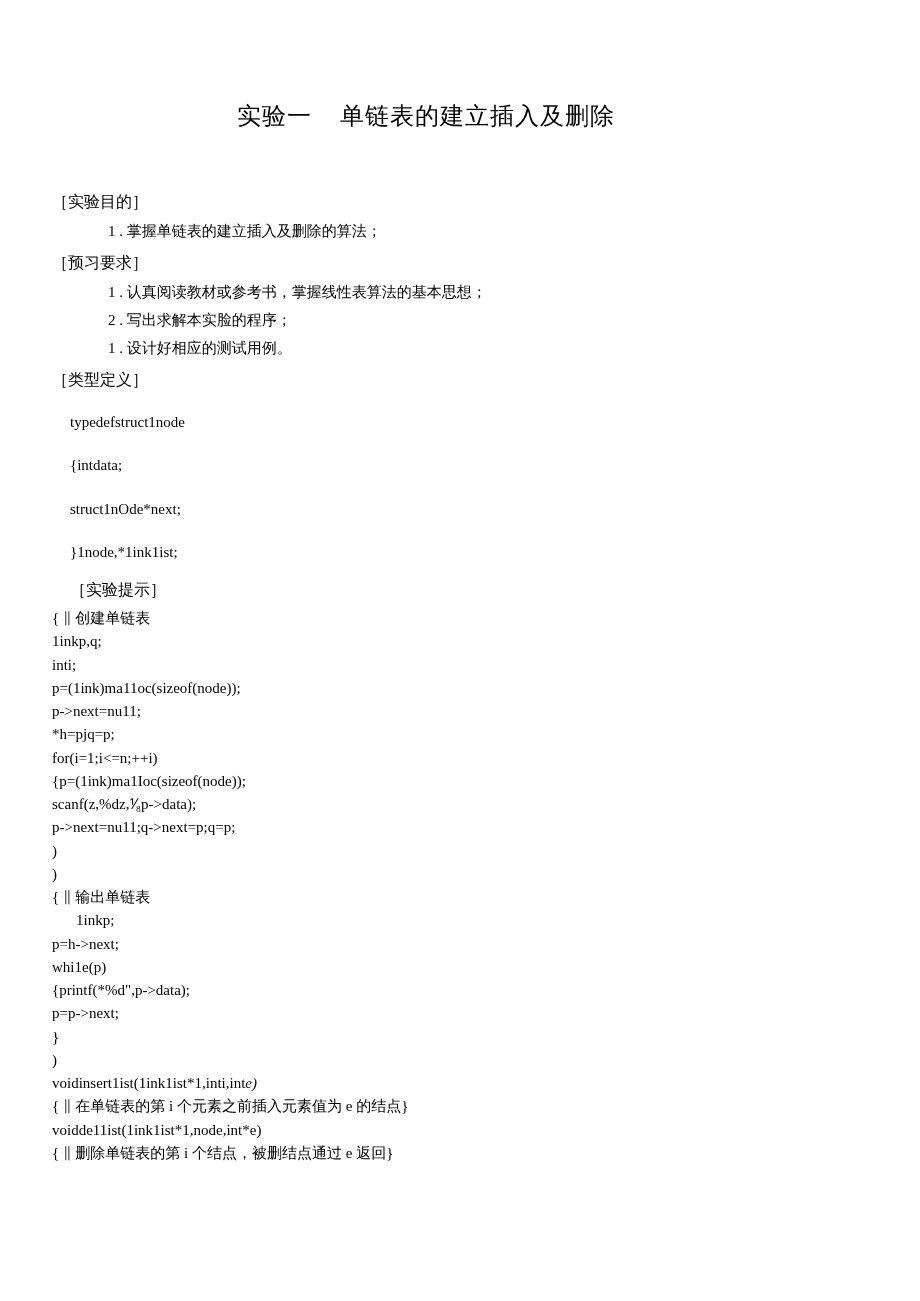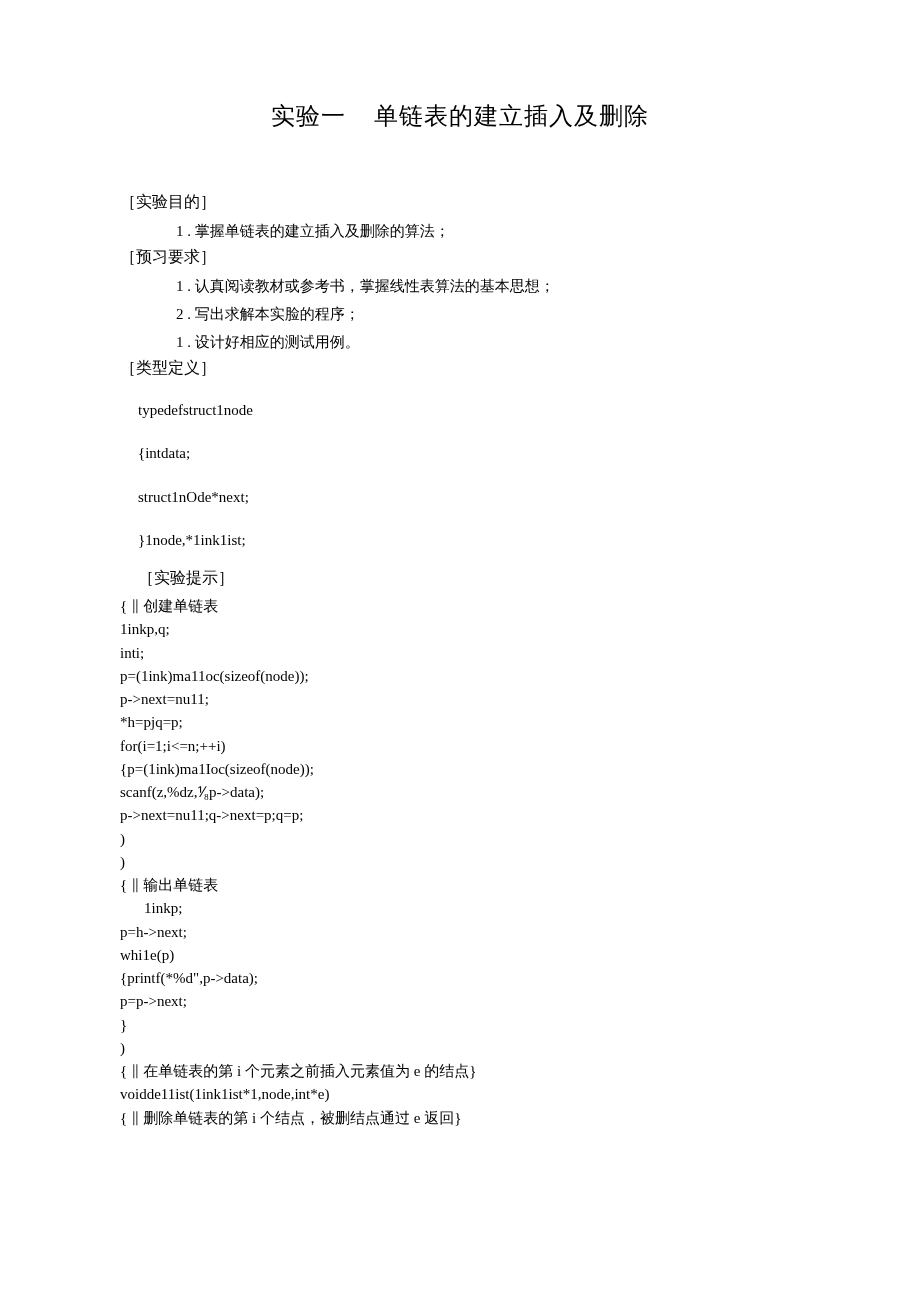--- a/index.html
+++ b/index.html
@@ -4,37 +4,37 @@
   <style>
     body {
       margin: 0;
       padding: 0;
       background: #ffffff;
       font-family: "SimSun", "Songti SC", serif;
       color: #000000;
       width: 920px;
     }
     .page {
-      padding: 100px 120px 60px 120px;
+      padding: 100px 120px 60px 52px;
     }
     .title {
       text-align: center;
       font-size: 24px;
       font-weight: normal;
       margin-bottom: 60px;
       letter-spacing: 1px;
     }
     .title .spacing {
       display: inline-block;
       width: 28px;
     }
     .section-header {
       font-size: 16px;
       font-weight: normal;
-      margin-top: 4px;
+      margin-top: 10px;
       margin-bottom: 6px;
     }
     .numbered-item {
       font-size: 15px;
       margin-left: 56px;
       margin-top: 4px;
       margin-bottom: 4px;
       line-height: 1.6;
     }
     .indent-block {
@@ -96,17 +96,20 @@
   <div class="code-line">)</div>
   <div class="code-line">)</div>
   <div class="code-line">{ ∥ 输出单链表</div>
   <div class="code-line code-indent">1inkp;</div>
   <div class="code-line">p=h-&gt;next;</div>
   <div class="code-line">whi1e(p)</div>
   <div class="code-line">{printf(*%d",p-&gt;data);</div>
   <div class="code-line">p=p-&gt;next;</div>
   <div class="code-line">}</div>
   <div class="code-line">)</div>
+  <div class="code-line">
+    <span>voidinsert1ist(1ink1ist*1,inti,int</span><span class="italic">e)</span>
+  </div>
   <div class="code-line">{ ∥ 在单链表的第 i 个元素之前插入元素值为 e 的结点}</div>
   <div class="code-line">voidde11ist(1ink1ist*1,node,int*e)</div>
   <div class="code-line">{ ∥ 删除单链表的第 i 个结点，被删结点通过 e 返回}</div>
 
 </div>
 
 </body></html>

